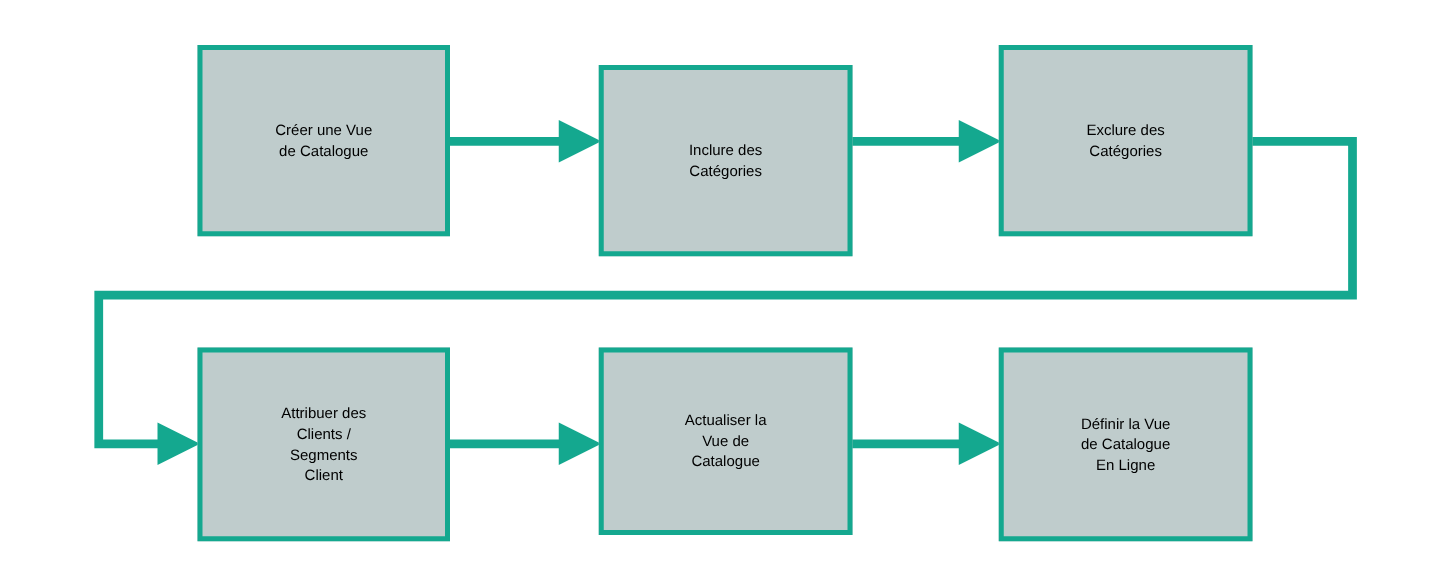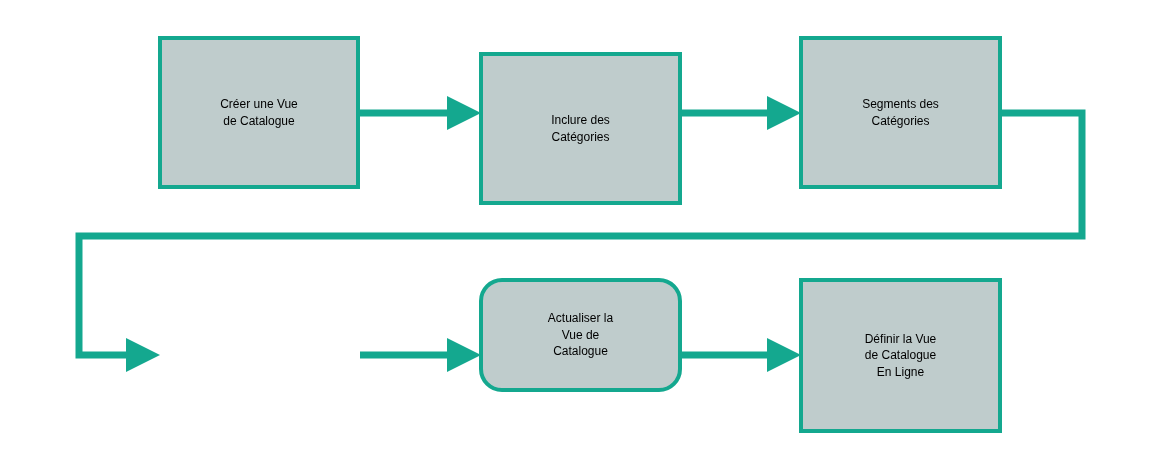--- a/index.html
+++ b/index.html
@@ -45,21 +45,21 @@
     width: 100%;
     padding: 0 6px;
     box-sizing: border-box;
   }
   
   #node-create-catalog-view { left: 158px; top: 36px;  width: 202px; height: 153px; }
   #node-include-categories  { left: 479px; top: 52px;  width: 203px; height: 153px; }
   #node-exclude-categories  { left: 799px; top: 36px;  width: 203px; height: 153px; }
   
   #node-assign-customers    { left: 158px; top: 278px; width: 202px; height: 155px; }
-  #node-refresh-catalog-view{ left: 479px; top: 278px; width: 203px; height: 114px; border-radius: 23px; }
+  #node-refresh-catalog-view{ left: 479px; top: 278px; width: 203px; height: 150px; }
   #node-publish-catalog-view{ left: 799px; top: 278px; width: 203px; height: 155px; align-items: center; }
 </style>
 </head>
 <body>
 
 <div id="flow-canvas">
 
   <svg id="flow-svg" viewBox="0 0 1150 470" xmlns="http://www.w3.org/2000/svg">
 
     <g>
@@ -92,24 +92,30 @@
     <span class="node-label">Créer une Vue
 de Catalogue</span>
   </div>
 
   <div class="node" id="node-include-categories">
     <span class="node-label">Inclure des
 Catégories</span>
   </div>
 
   <div class="node" id="node-exclude-categories">
-    <span class="node-label">Segments des
+    <span class="node-label">Exclure des
 Catégories</span>
   </div>
 
+  <div class="node" id="node-assign-customers">
+    <span class="node-label">Attribuer des
+Clients /
+Segments
+Client</span>
+  </div>
 
   <div class="node" id="node-refresh-catalog-view">
     <span class="node-label">Actualiser la
 Vue de
 Catalogue</span>
   </div>
 
   <div class="node" id="node-publish-catalog-view">
     <span class="node-label">Définir la Vue
 de Catalogue

